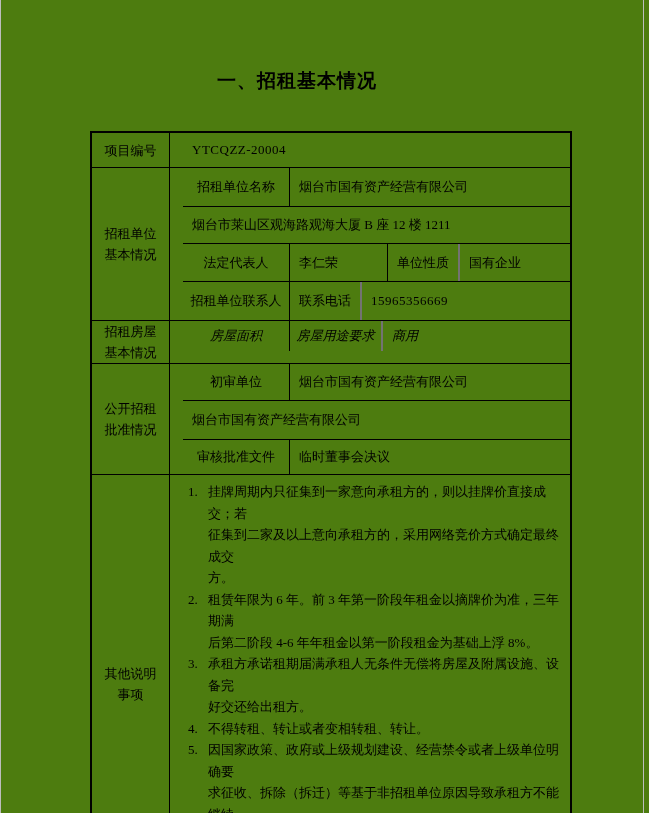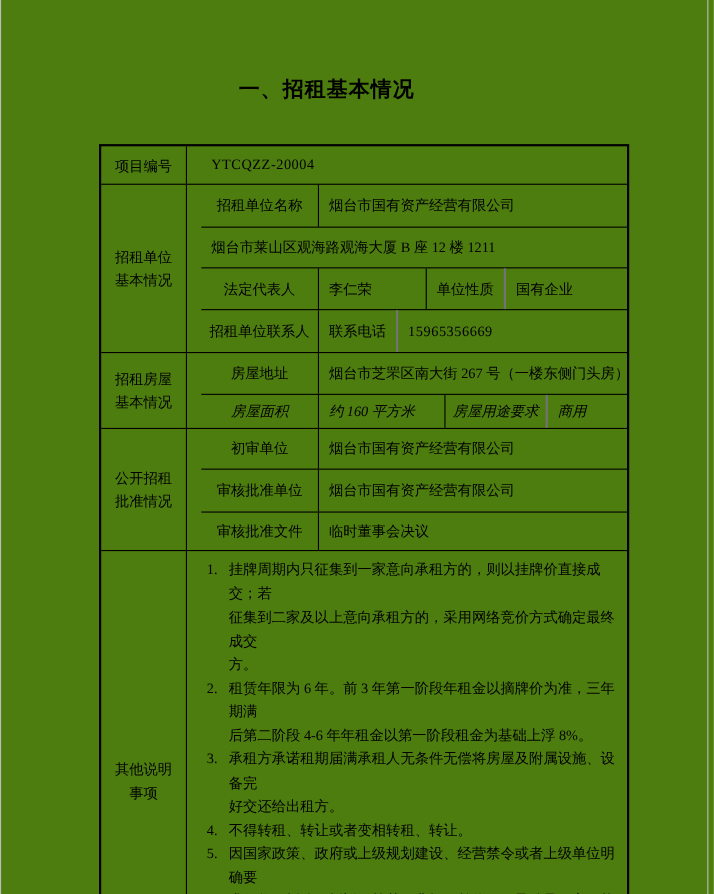--- a/index.html
+++ b/index.html
@@ -112,45 +112,39 @@
         </div>
       </div>
     </div>
 
     <div class="sec">
       <div class="sec-label">
         <span>招租房屋</span>
         <span>基本情况</span>
       </div>
       <div class="sec-content">
-        <div class="tr h37">
-          <div class="cell c-label">房屋地址</div>
-          <div class="cell c-val">烟台市芝罘区南大街 267 号（一楼东侧门头房）</div>
-        </div>
         <div class="tr h30">
           <div class="cell c-label">房屋面积</div>
-          <div class="cell c-v1 wide">约 160 平方米</div>
           <div class="cell c-l2 wide">房屋用途要求</div>
           <div class="cell c-val">商用</div>
         </div>
       </div>
     </div>
 
     <div class="sec">
       <div class="sec-label">
         <span>公开招租</span>
         <span>批准情况</span>
       </div>
       <div class="sec-content">
         <div class="tr h36">
           <div class="cell c-label">初审单位</div>
           <div class="cell c-val">烟台市国有资产经营有限公司</div>
         </div>
         <div class="tr h38">
-          <div class="cell c-label">审核批准单位</div>
           <div class="cell c-val">烟台市国有资产经营有限公司</div>
         </div>
         <div class="tr h34">
           <div class="cell c-label">审核批准文件</div>
           <div class="cell c-val">临时董事会决议</div>
         </div>
       </div>
     </div>
 
     <div class="sec">

